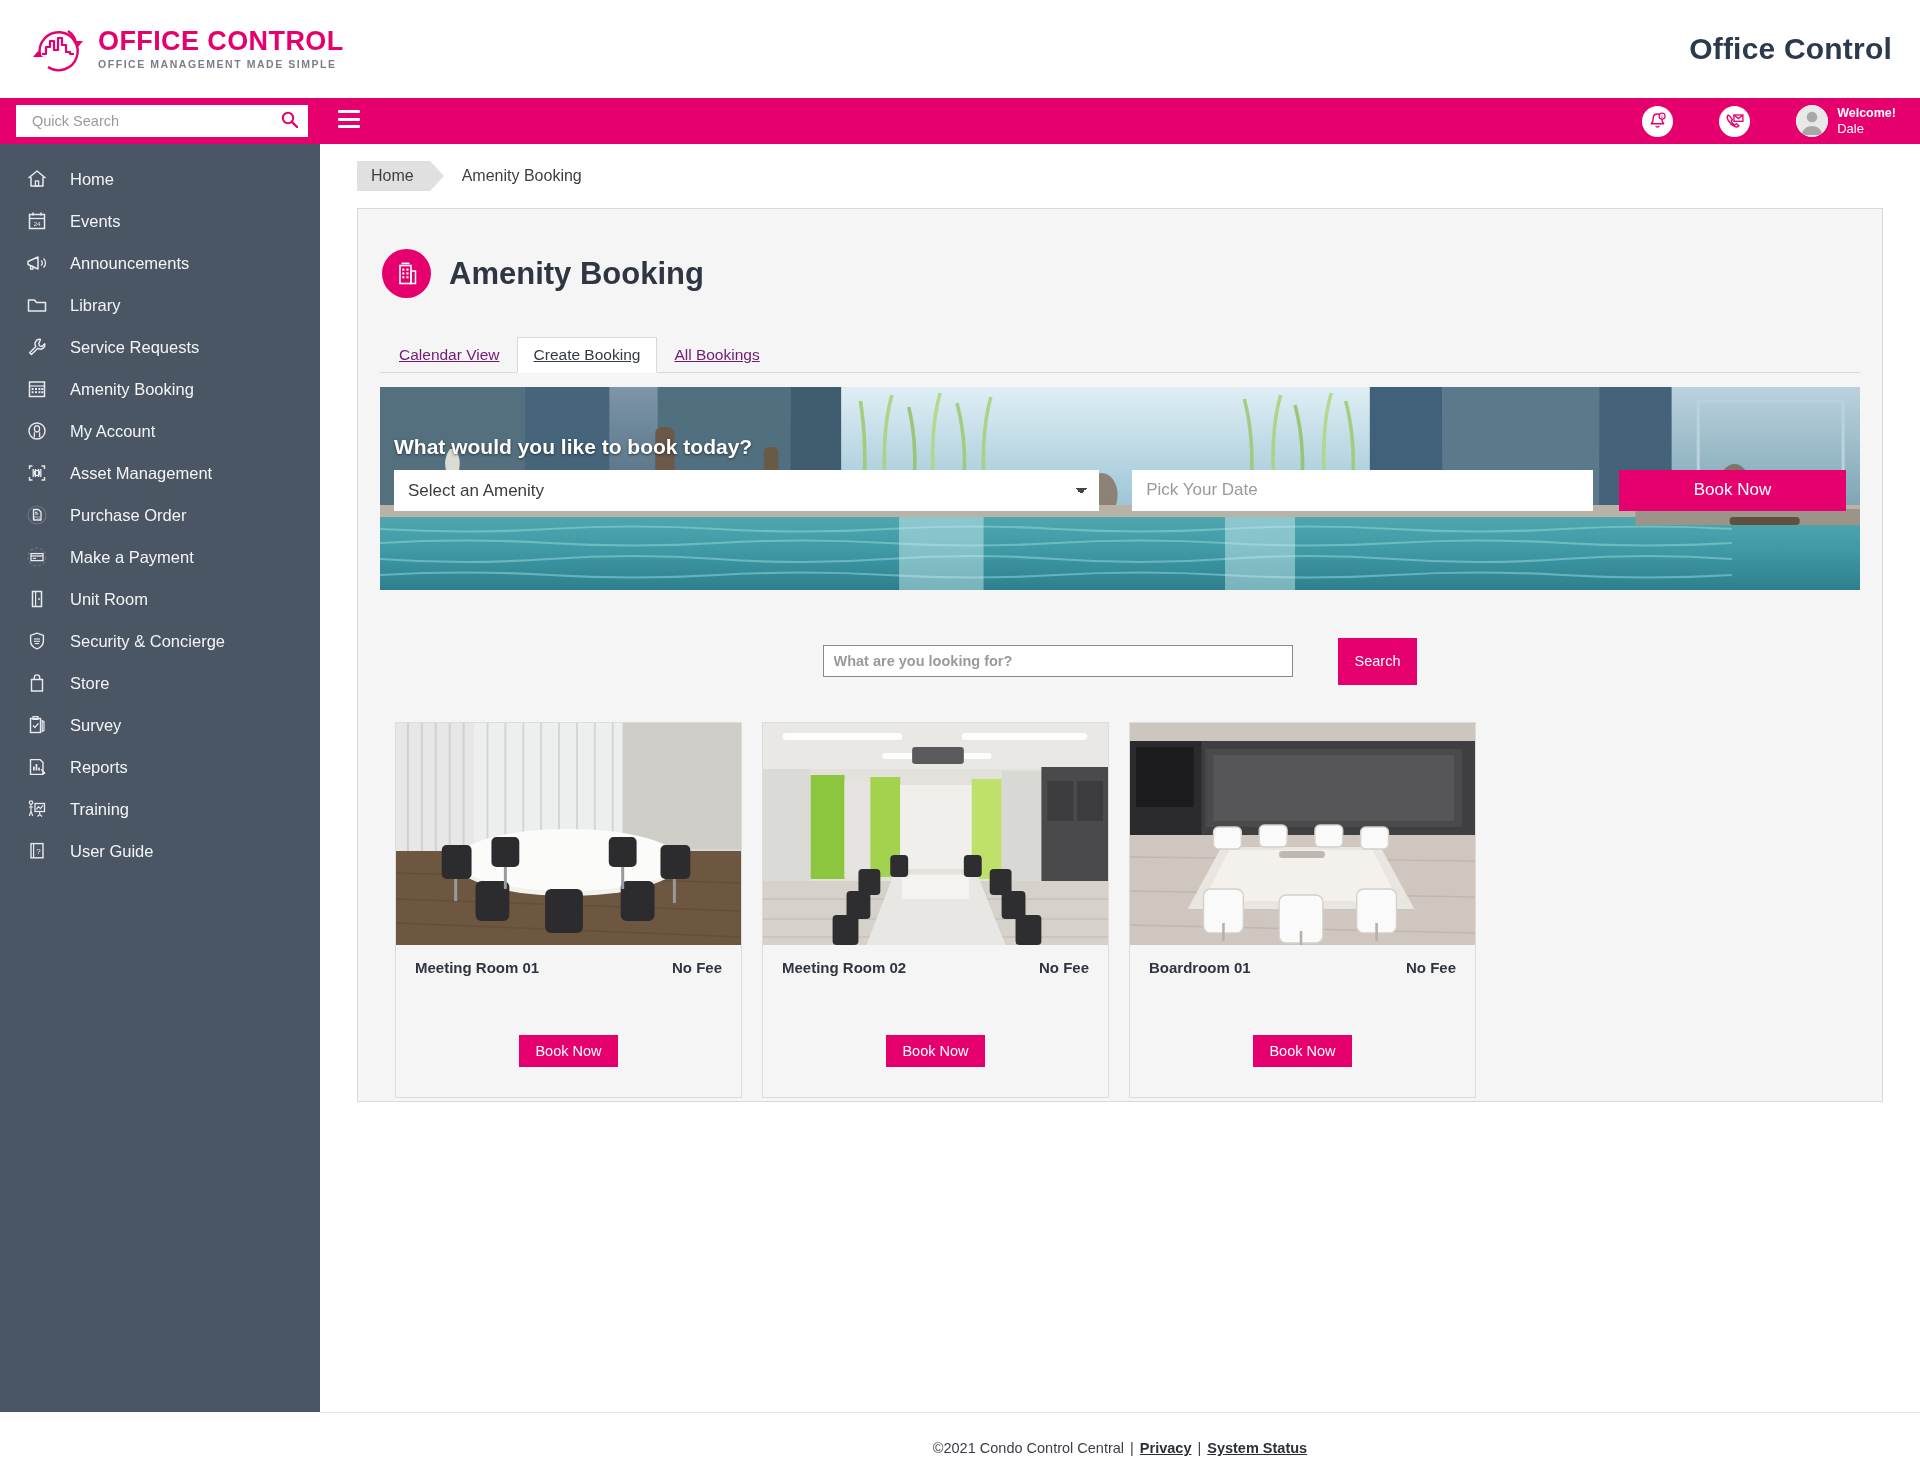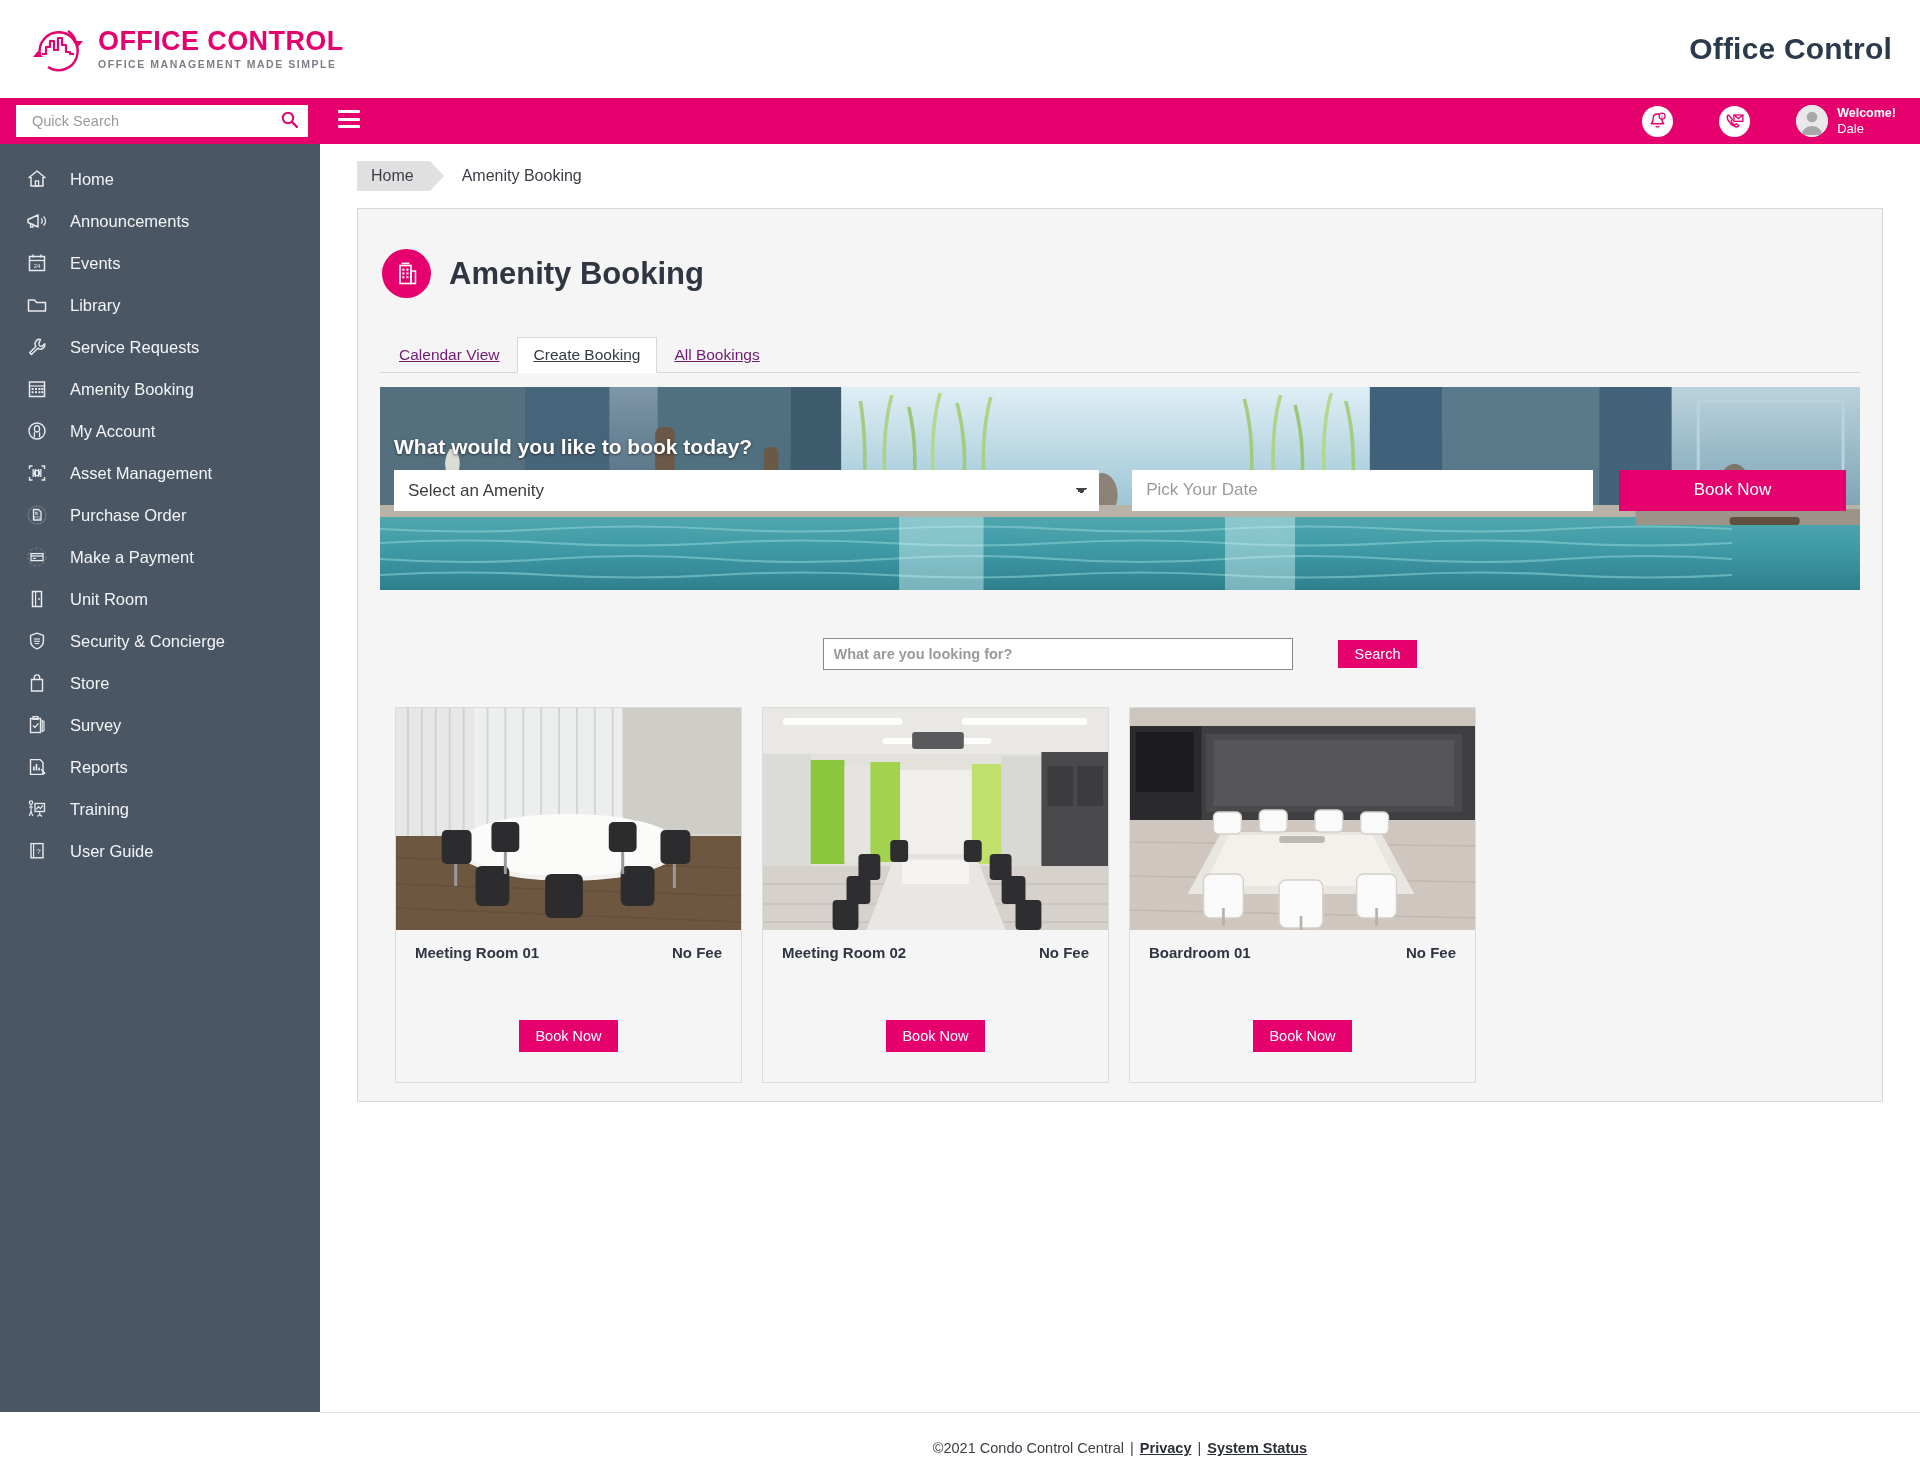--- a/index.html
+++ b/index.html
@@ -287,21 +287,21 @@
     outline: none;
     font-family: "Liberation Sans", sans-serif;
     background: #fff;
     font-weight: bold;
   }
   .search-input::placeholder { color: #9a9a9a; }
   .search-btn {
     background: #e5006d;
     color: #fff;
     border: 0;
-    height: 28px;
+    height: 47px;
     padding: 0 17px;
     font-size: 14.5px;
     cursor: pointer;
     font-family: "Liberation Sans", sans-serif;
     margin-left: 16px;
   }
 
   
   .cards {
     display: flex;
@@ -431,39 +431,39 @@
           <path d="M3.5 11 12 4l8.5 7M6 10v9h12v-9" fill="none" stroke="#e8eaed" stroke-width="1.5" stroke-linejoin="round"></path>
           <rect x="10.4" y="14" width="3.2" height="5" fill="none" stroke="#e8eaed" stroke-width="1.3"></rect>
         </svg>
     </span>
     <span class="nav-label">Home</span>
   </div>
 
   <div class="nav-item">
     <span class="nav-ico">
       <svg width="24" height="24" viewBox="0 0 24 24">
-          <path d="M3 10.5v3l10 4.5V6z" fill="none" stroke="#e8eaed" stroke-width="1.5" stroke-linejoin="round"></path>
-          <path d="M5.5 14v4h2.5v-3.2" fill="none" stroke="#e8eaed" stroke-width="1.3"></path>
-          <path d="M16 9.5a3 3 0 0 1 0 5M18.5 7.5a6 6 0 0 1 0 9" fill="none" stroke="#e8eaed" stroke-width="1.3"></path>
-        </svg>
-    </span>
-    <span class="nav-label">Announcements</span>
-  </div>
-
-  <div class="nav-item">
-    <span class="nav-ico">
-      <svg width="24" height="24" viewBox="0 0 24 24">
           <rect x="4.5" y="5.5" width="15" height="14" fill="none" stroke="#e8eaed" stroke-width="1.5"></rect>
           <line x1="4.5" y1="9.5" x2="19.5" y2="9.5" stroke="#e8eaed" stroke-width="1.3"></line>
           <line x1="8" y1="3.5" x2="8" y2="6.5" stroke="#e8eaed" stroke-width="1.5"></line>
           <line x1="16" y1="3.5" x2="16" y2="6.5" stroke="#e8eaed" stroke-width="1.5"></line>
           <text x="12" y="17" font-size="6" fill="#e8eaed" text-anchor="middle" font-family="Liberation Sans, sans-serif">24</text>
         </svg>
     </span>
     <span class="nav-label">Events</span>
+  </div>
+
+  <div class="nav-item">
+    <span class="nav-ico">
+      <svg width="24" height="24" viewBox="0 0 24 24">
+          <path d="M3 10.5v3l10 4.5V6z" fill="none" stroke="#e8eaed" stroke-width="1.5" stroke-linejoin="round"></path>
+          <path d="M5.5 14v4h2.5v-3.2" fill="none" stroke="#e8eaed" stroke-width="1.3"></path>
+          <path d="M16 9.5a3 3 0 0 1 0 5M18.5 7.5a6 6 0 0 1 0 9" fill="none" stroke="#e8eaed" stroke-width="1.3"></path>
+        </svg>
+    </span>
+    <span class="nav-label">Announcements</span>
   </div>
 
   <div class="nav-item">
     <span class="nav-ico">
       <svg width="24" height="24" viewBox="0 0 24 24">
           <path d="M3.5 18V7h6l2 2.5h9V18z" fill="none" stroke="#e8eaed" stroke-width="1.5" stroke-linejoin="round"></path>
         </svg>
     </span>
     <span class="nav-label">Library</span>
   </div>

